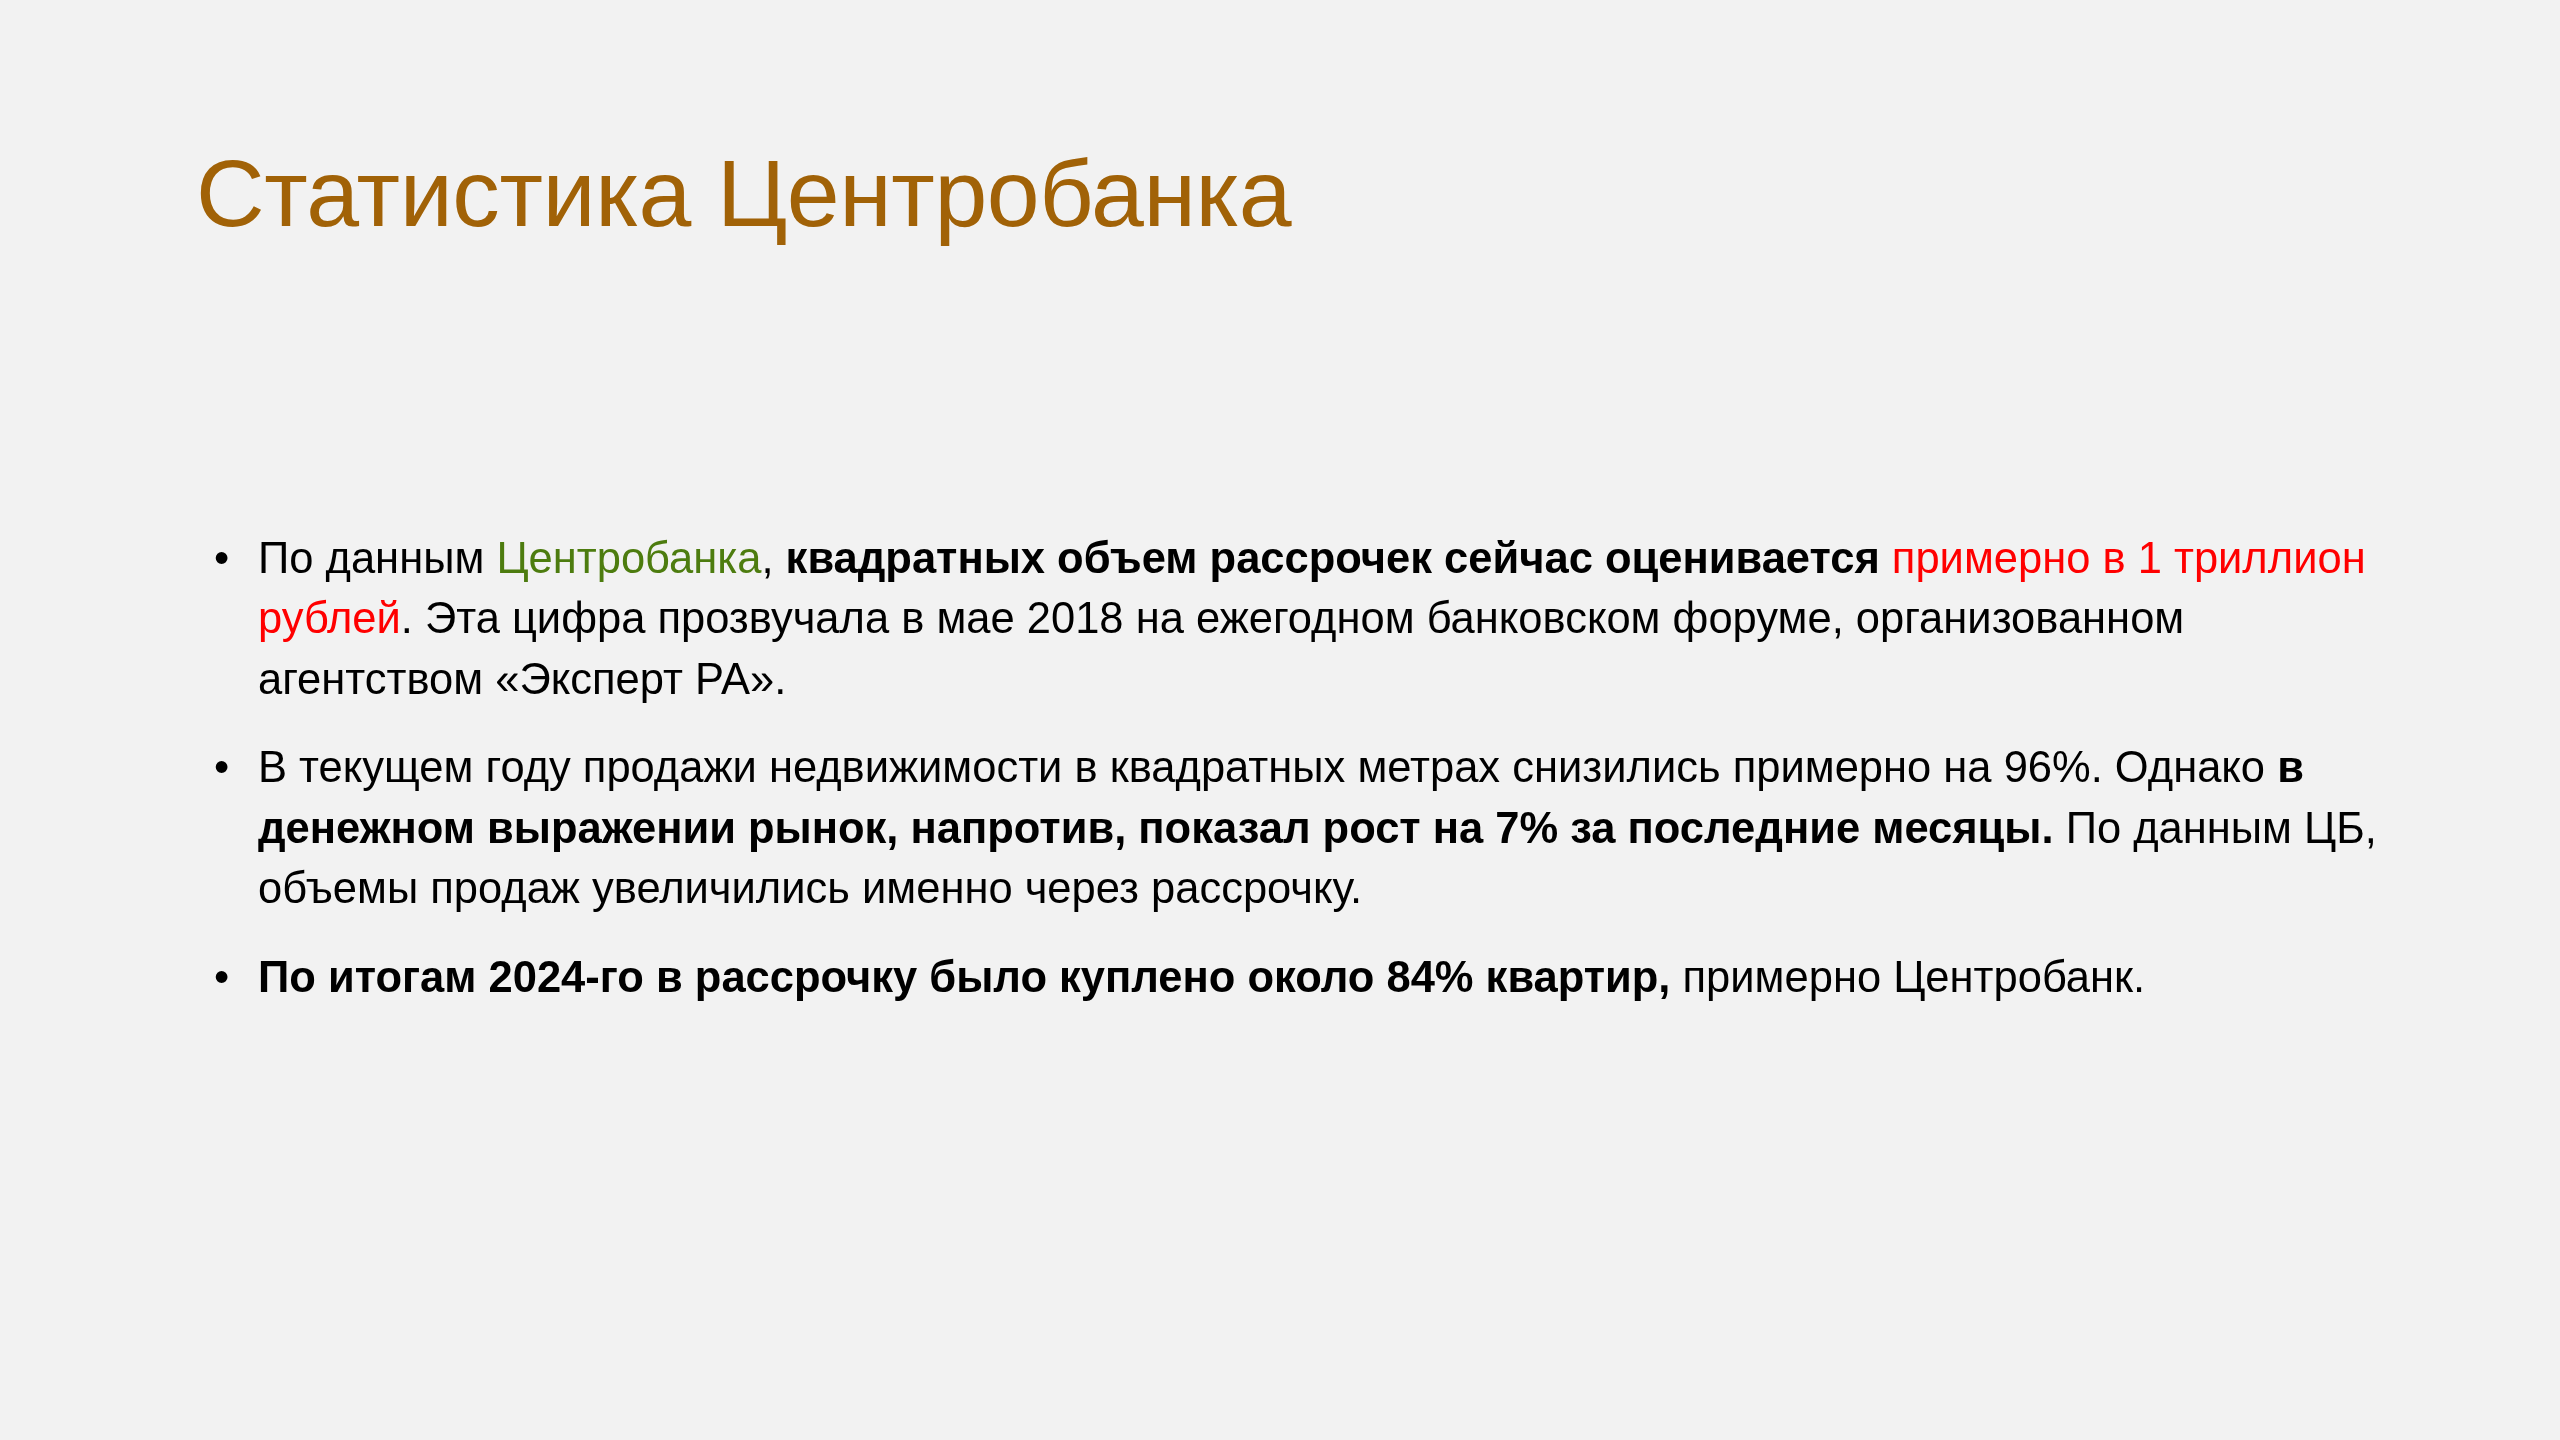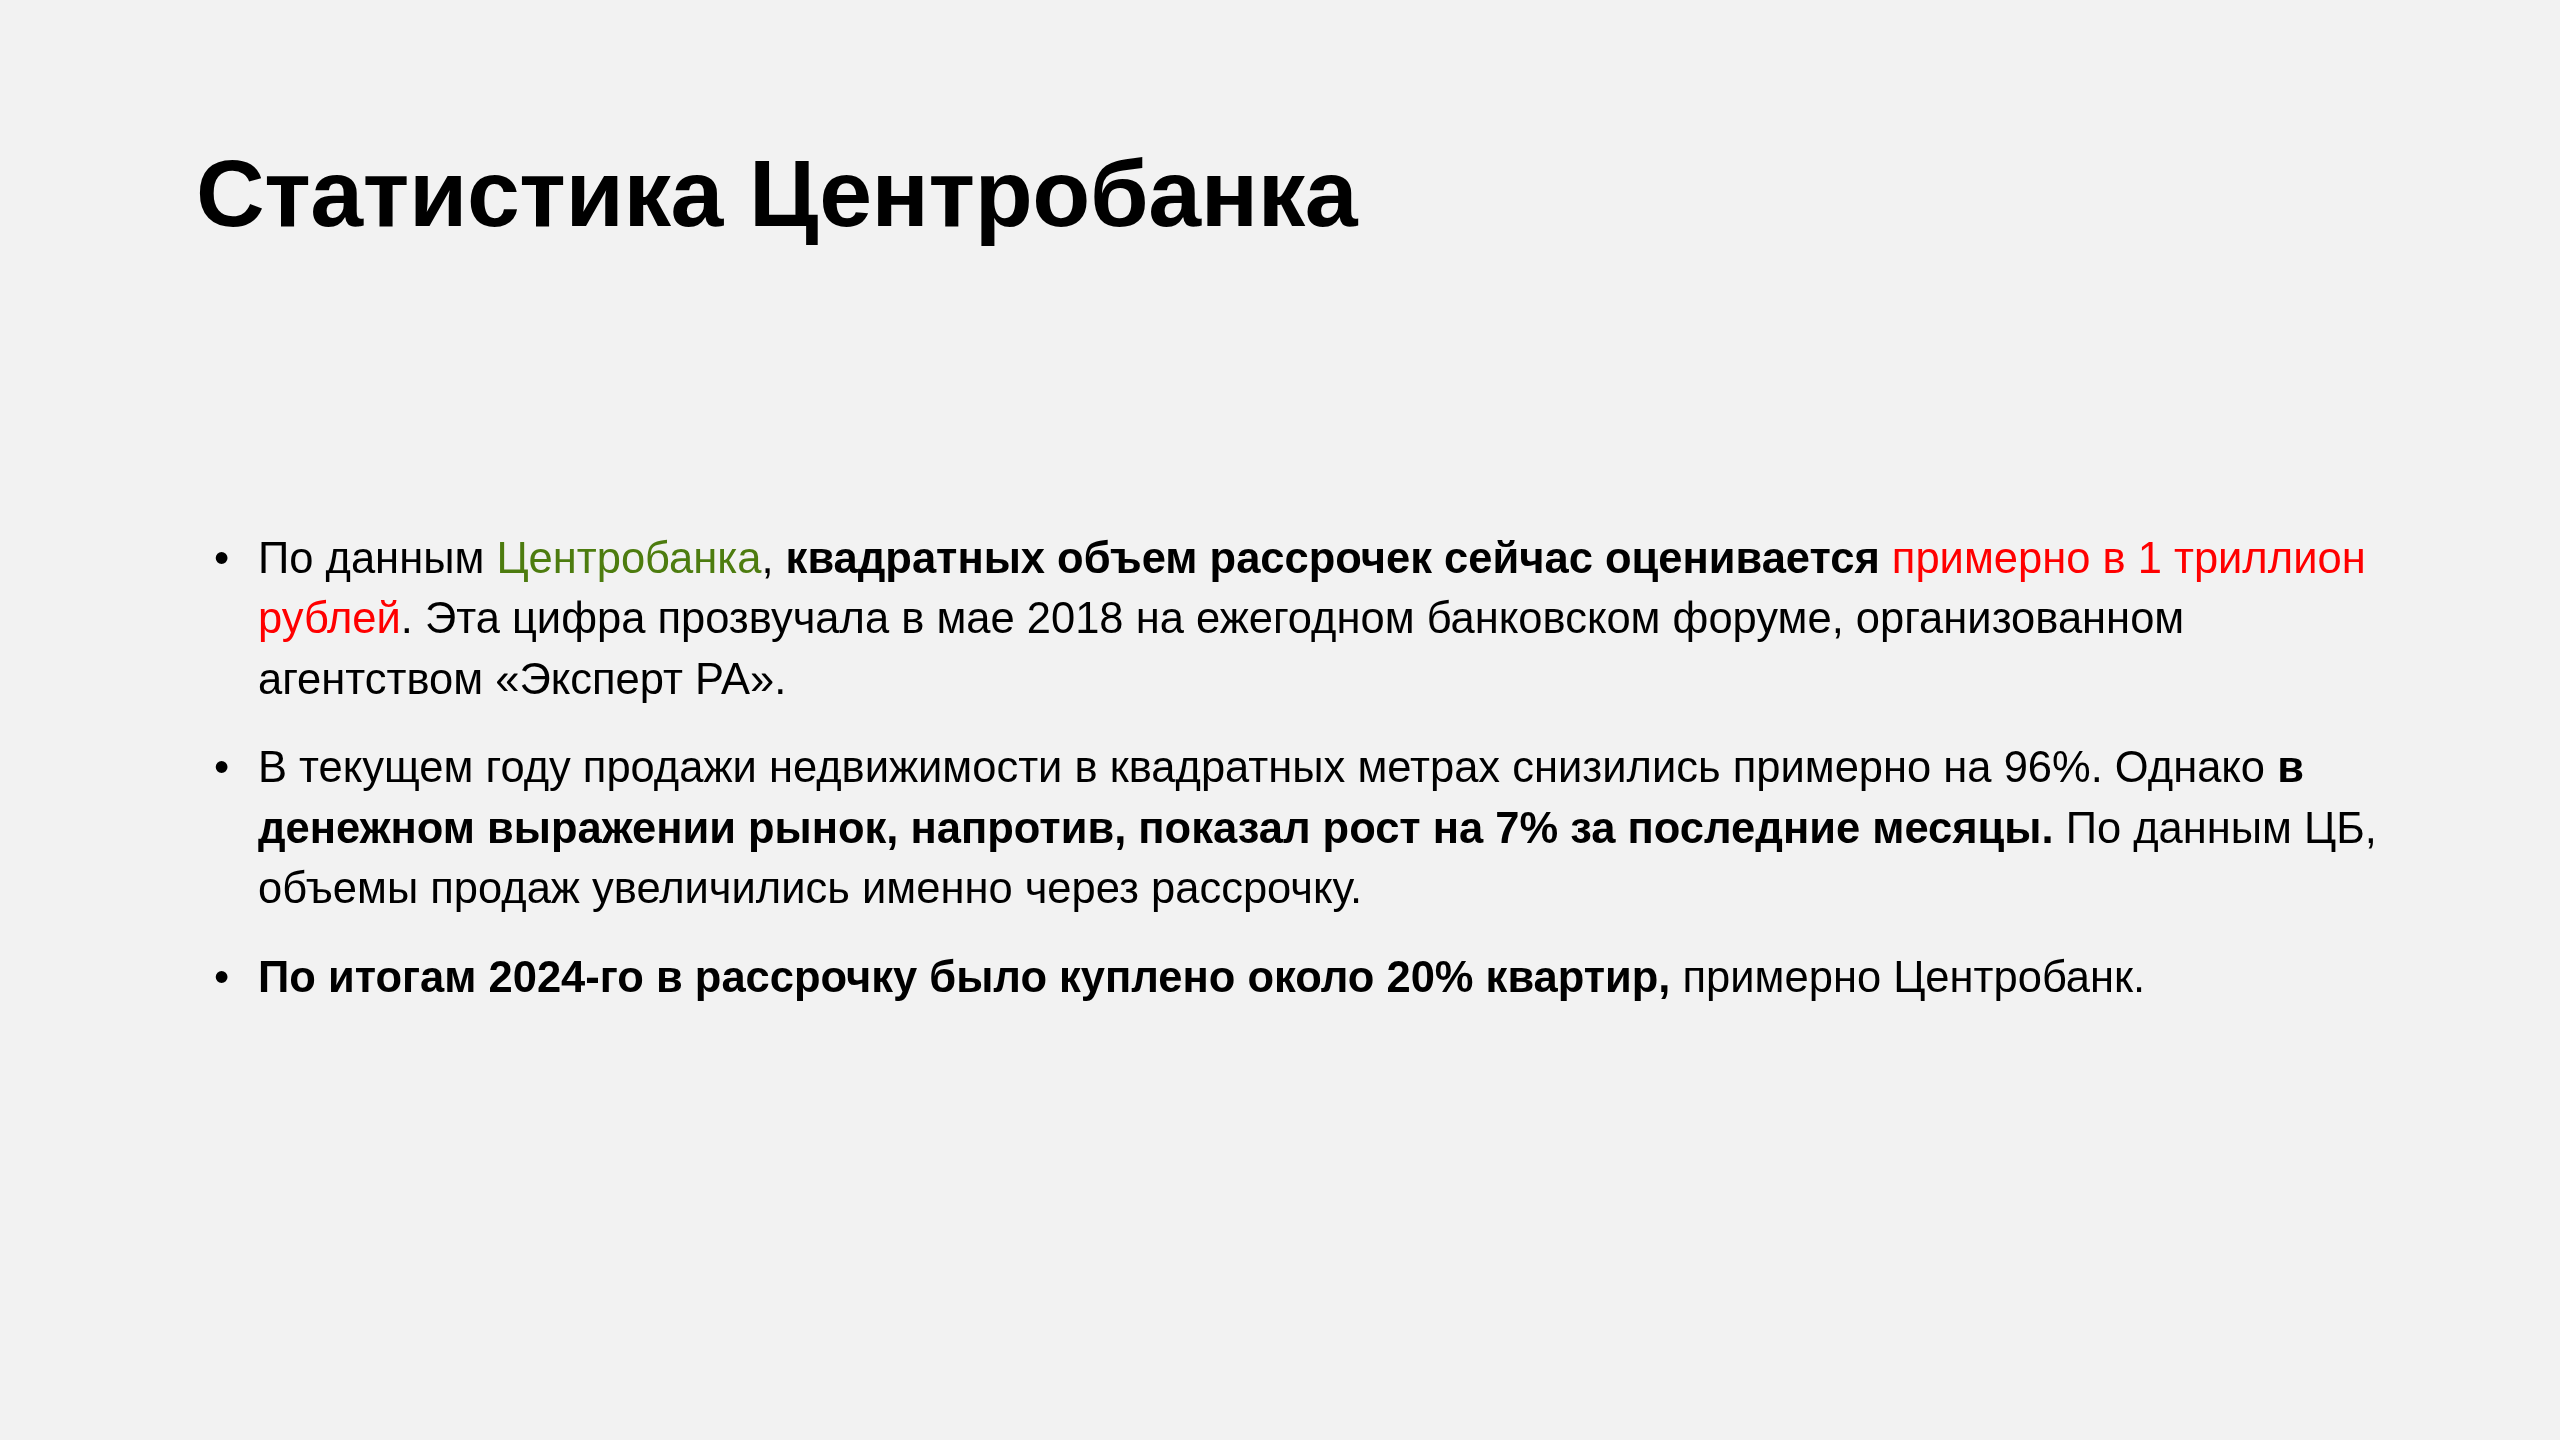--- a/index.html
+++ b/index.html
@@ -25,23 +25,23 @@
   }
 
   
   .slide-title {
     position: absolute;
     left: 196px;
     top: 128px;
     width: 2180px;
     font-size: 95px;
     line-height: 1.12;
-    font-weight: 700;
+    font-weight: 400;
     letter-spacing: -0.4px;
-    color: #000000;
+    color: #a16207;
     white-space: nowrap;
     margin-top: 12px;
   }
 
   
   .body-block {
     position: absolute;
     left: 200px;
     top: 528px;
     width: 2210px;
@@ -92,18 +92,18 @@
       <span class="bullet-text"><span>По данным </span><span class="r-blue">Центробанка</span><span>, </span><span class="r-b">квадратных объем рассрочек сейчас оценивается </span><span class="r-red">примерно в 1 триллион рублей</span><span>. Эта цифра прозвучала в мае 2018 на ежегодном банковском форуме, организованном агентством «Эксперт РА».</span></span>
     </div>
 
     <div class="bullet-item">
       <span class="bullet-marker">•</span>
       <span class="bullet-text"><span>В текущем году продажи недвижимости в квадратных метрах снизились примерно на 96%. Однако </span><span class="r-b">в денежном выражении рынок, напротив, показал рост на 7% за последние месяцы.</span><span> По данным ЦБ, объемы продаж увеличились именно через рассрочку.</span></span>
     </div>
 
     <div class="bullet-item">
       <span class="bullet-marker">•</span>
-      <span class="bullet-text"><span class="r-b">По итогам 2024-го в рассрочку было куплено около 20% квартир,</span><span> примерно Центробанк.</span></span>
+      <span class="bullet-text"><span class="r-b">По итогам 2024-го в рассрочку было куплено около 84% квартир,</span><span> примерно Центробанк.</span></span>
     </div>
 
   </div>
 
 </div>
 
 </body></html>

